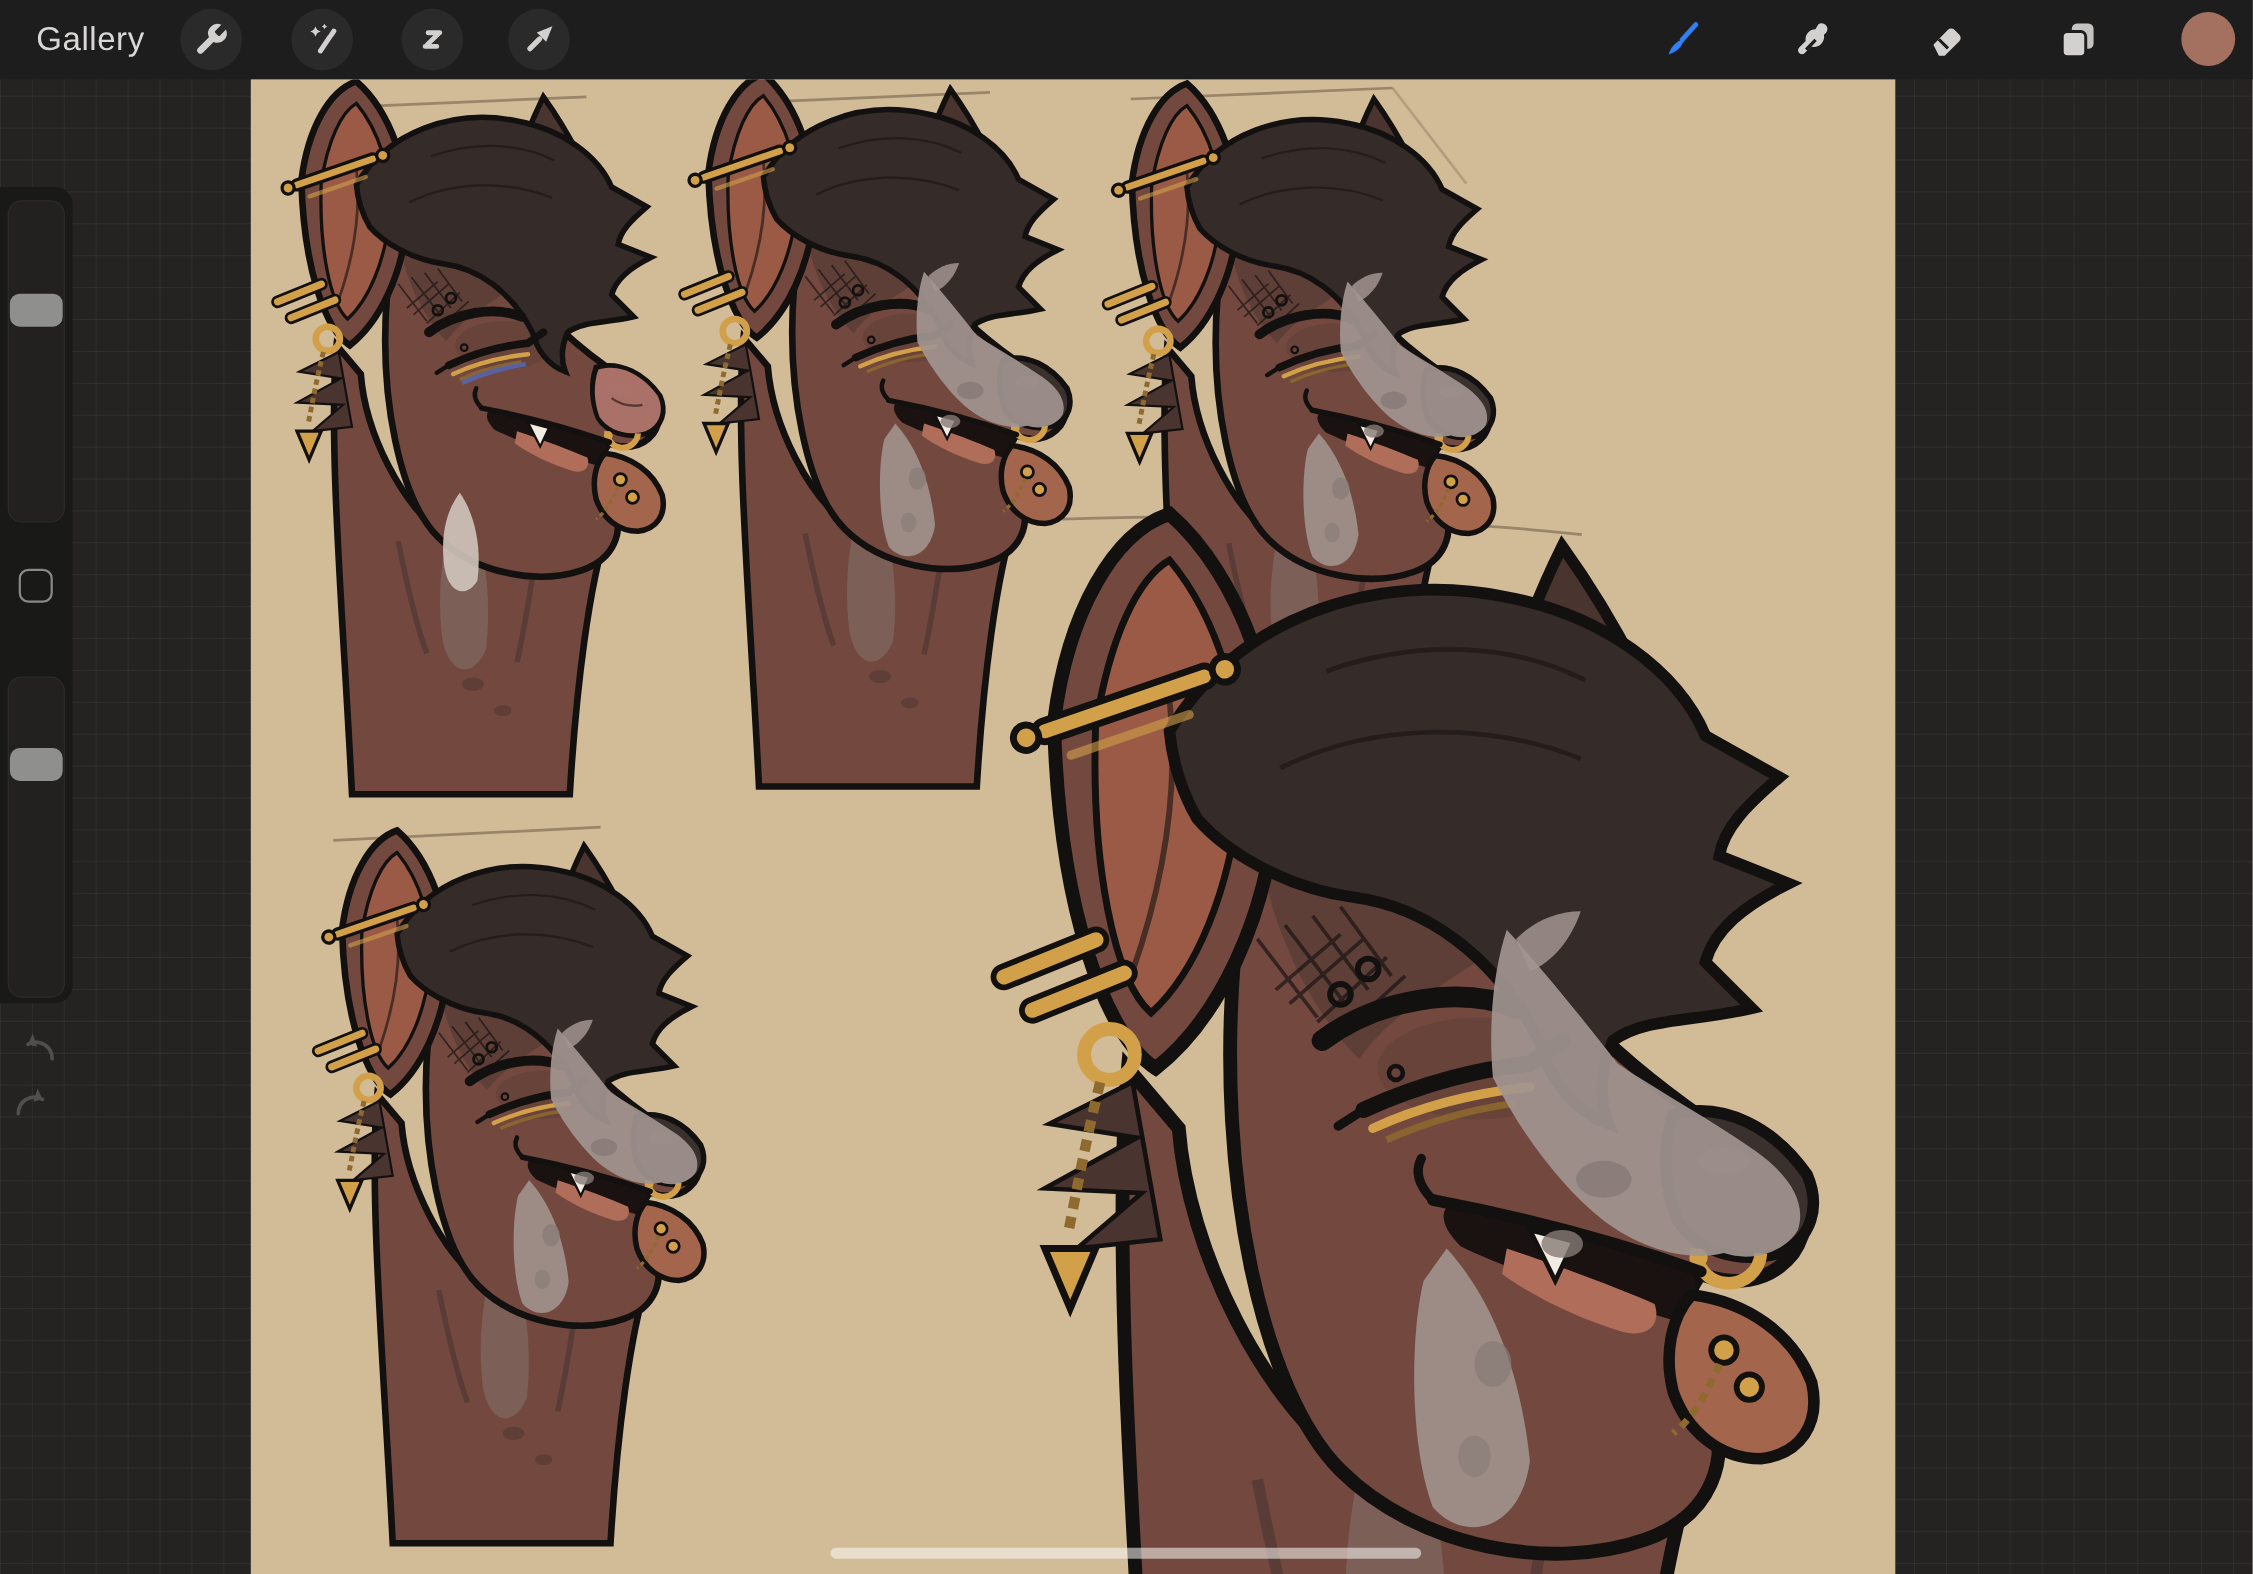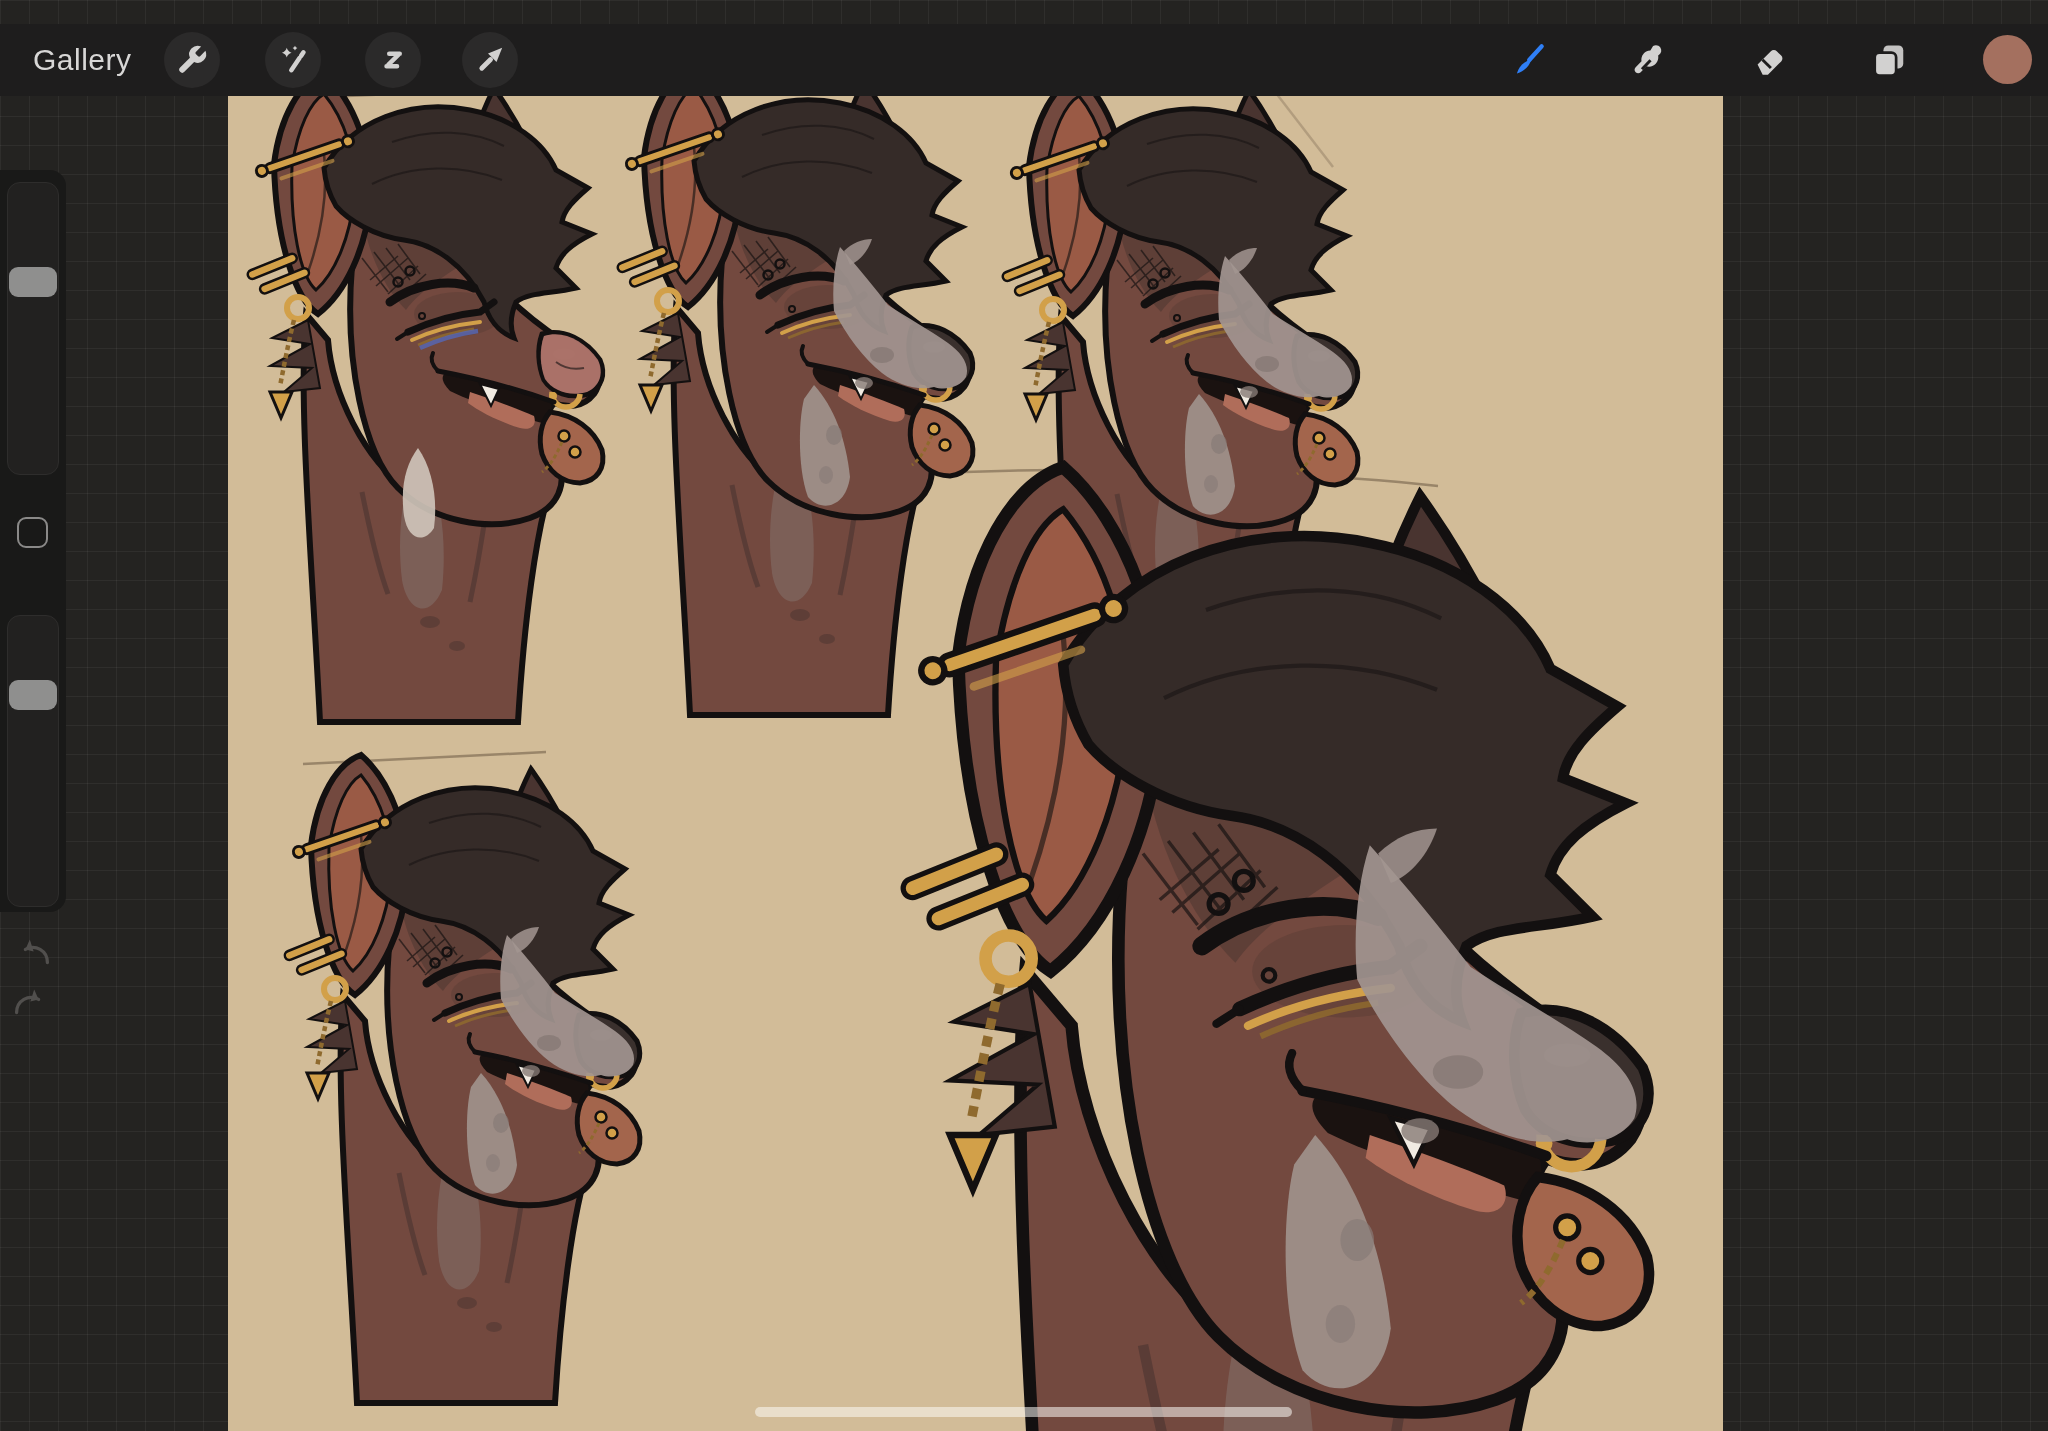--- a/index.html
+++ b/index.html
@@ -6,21 +6,21 @@
     font-family:"Liberation Sans", sans-serif;}
   #stage{position:relative;width:2048px;height:1431px;
     background-color:var(--page-bg);
     background-image:
       linear-gradient(var(--grid-line) 1px, transparent 1px),
       linear-gradient(90deg, var(--grid-line) 1px, transparent 1px);
     background-size:29px 29px;}
 
   
   #topbar{position:absolute;left:0;top:0;width:2048px;height:72px;
-    background:var(--bar-bg);display:flex;align-items:center;z-index:30;margin-top:24px;}
+    background:var(--bar-bg);display:flex;align-items:center;z-index:30;}
   .gallery-btn{color:var(--bar-text);font-size:30px;font-weight:500;
     margin-left:33px;letter-spacing:.5px;cursor:default;}
   .circle-btn{position:absolute;top:8px;width:56px;height:56px;border-radius:50%;
     background:var(--circle-bg);display:flex;align-items:center;justify-content:center;}
   .flat-btn{position:absolute;top:17px;width:38px;height:38px;display:flex;
     align-items:center;justify-content:center;}
   .swatch{position:absolute;top:11px;width:49px;height:49px;border-radius:50%;}
   .icon-svg{display:block;}
 
   

